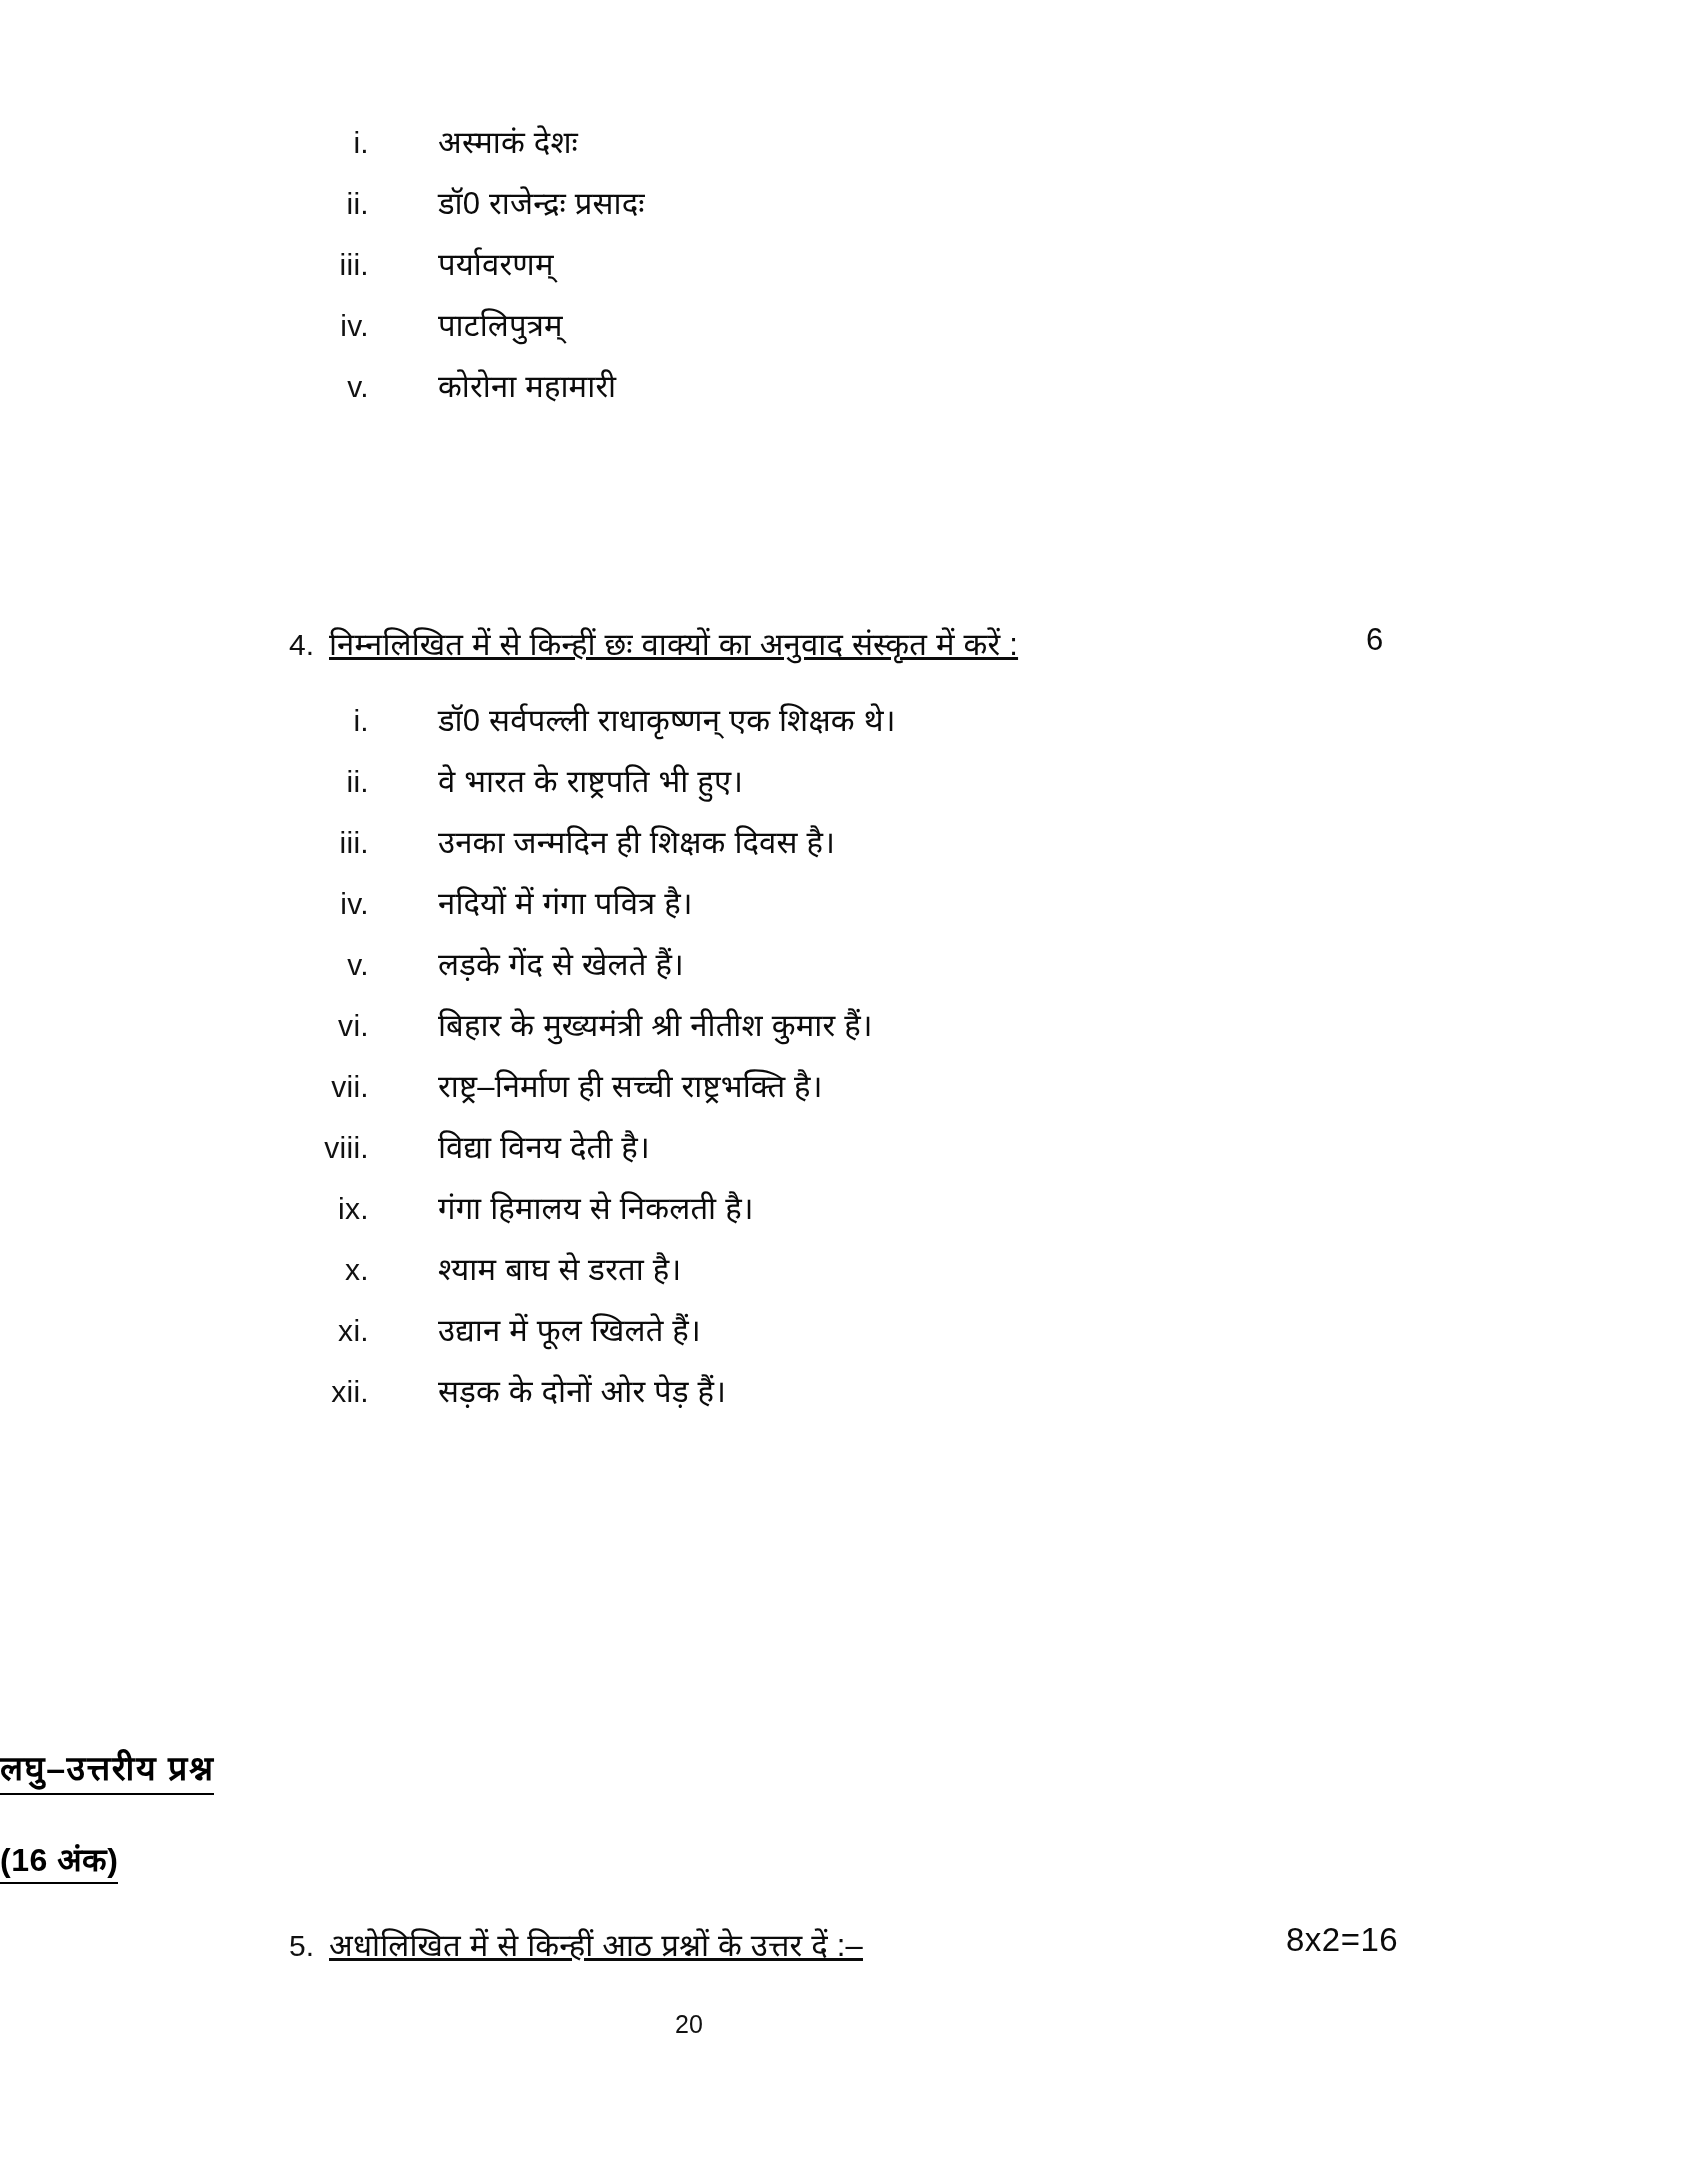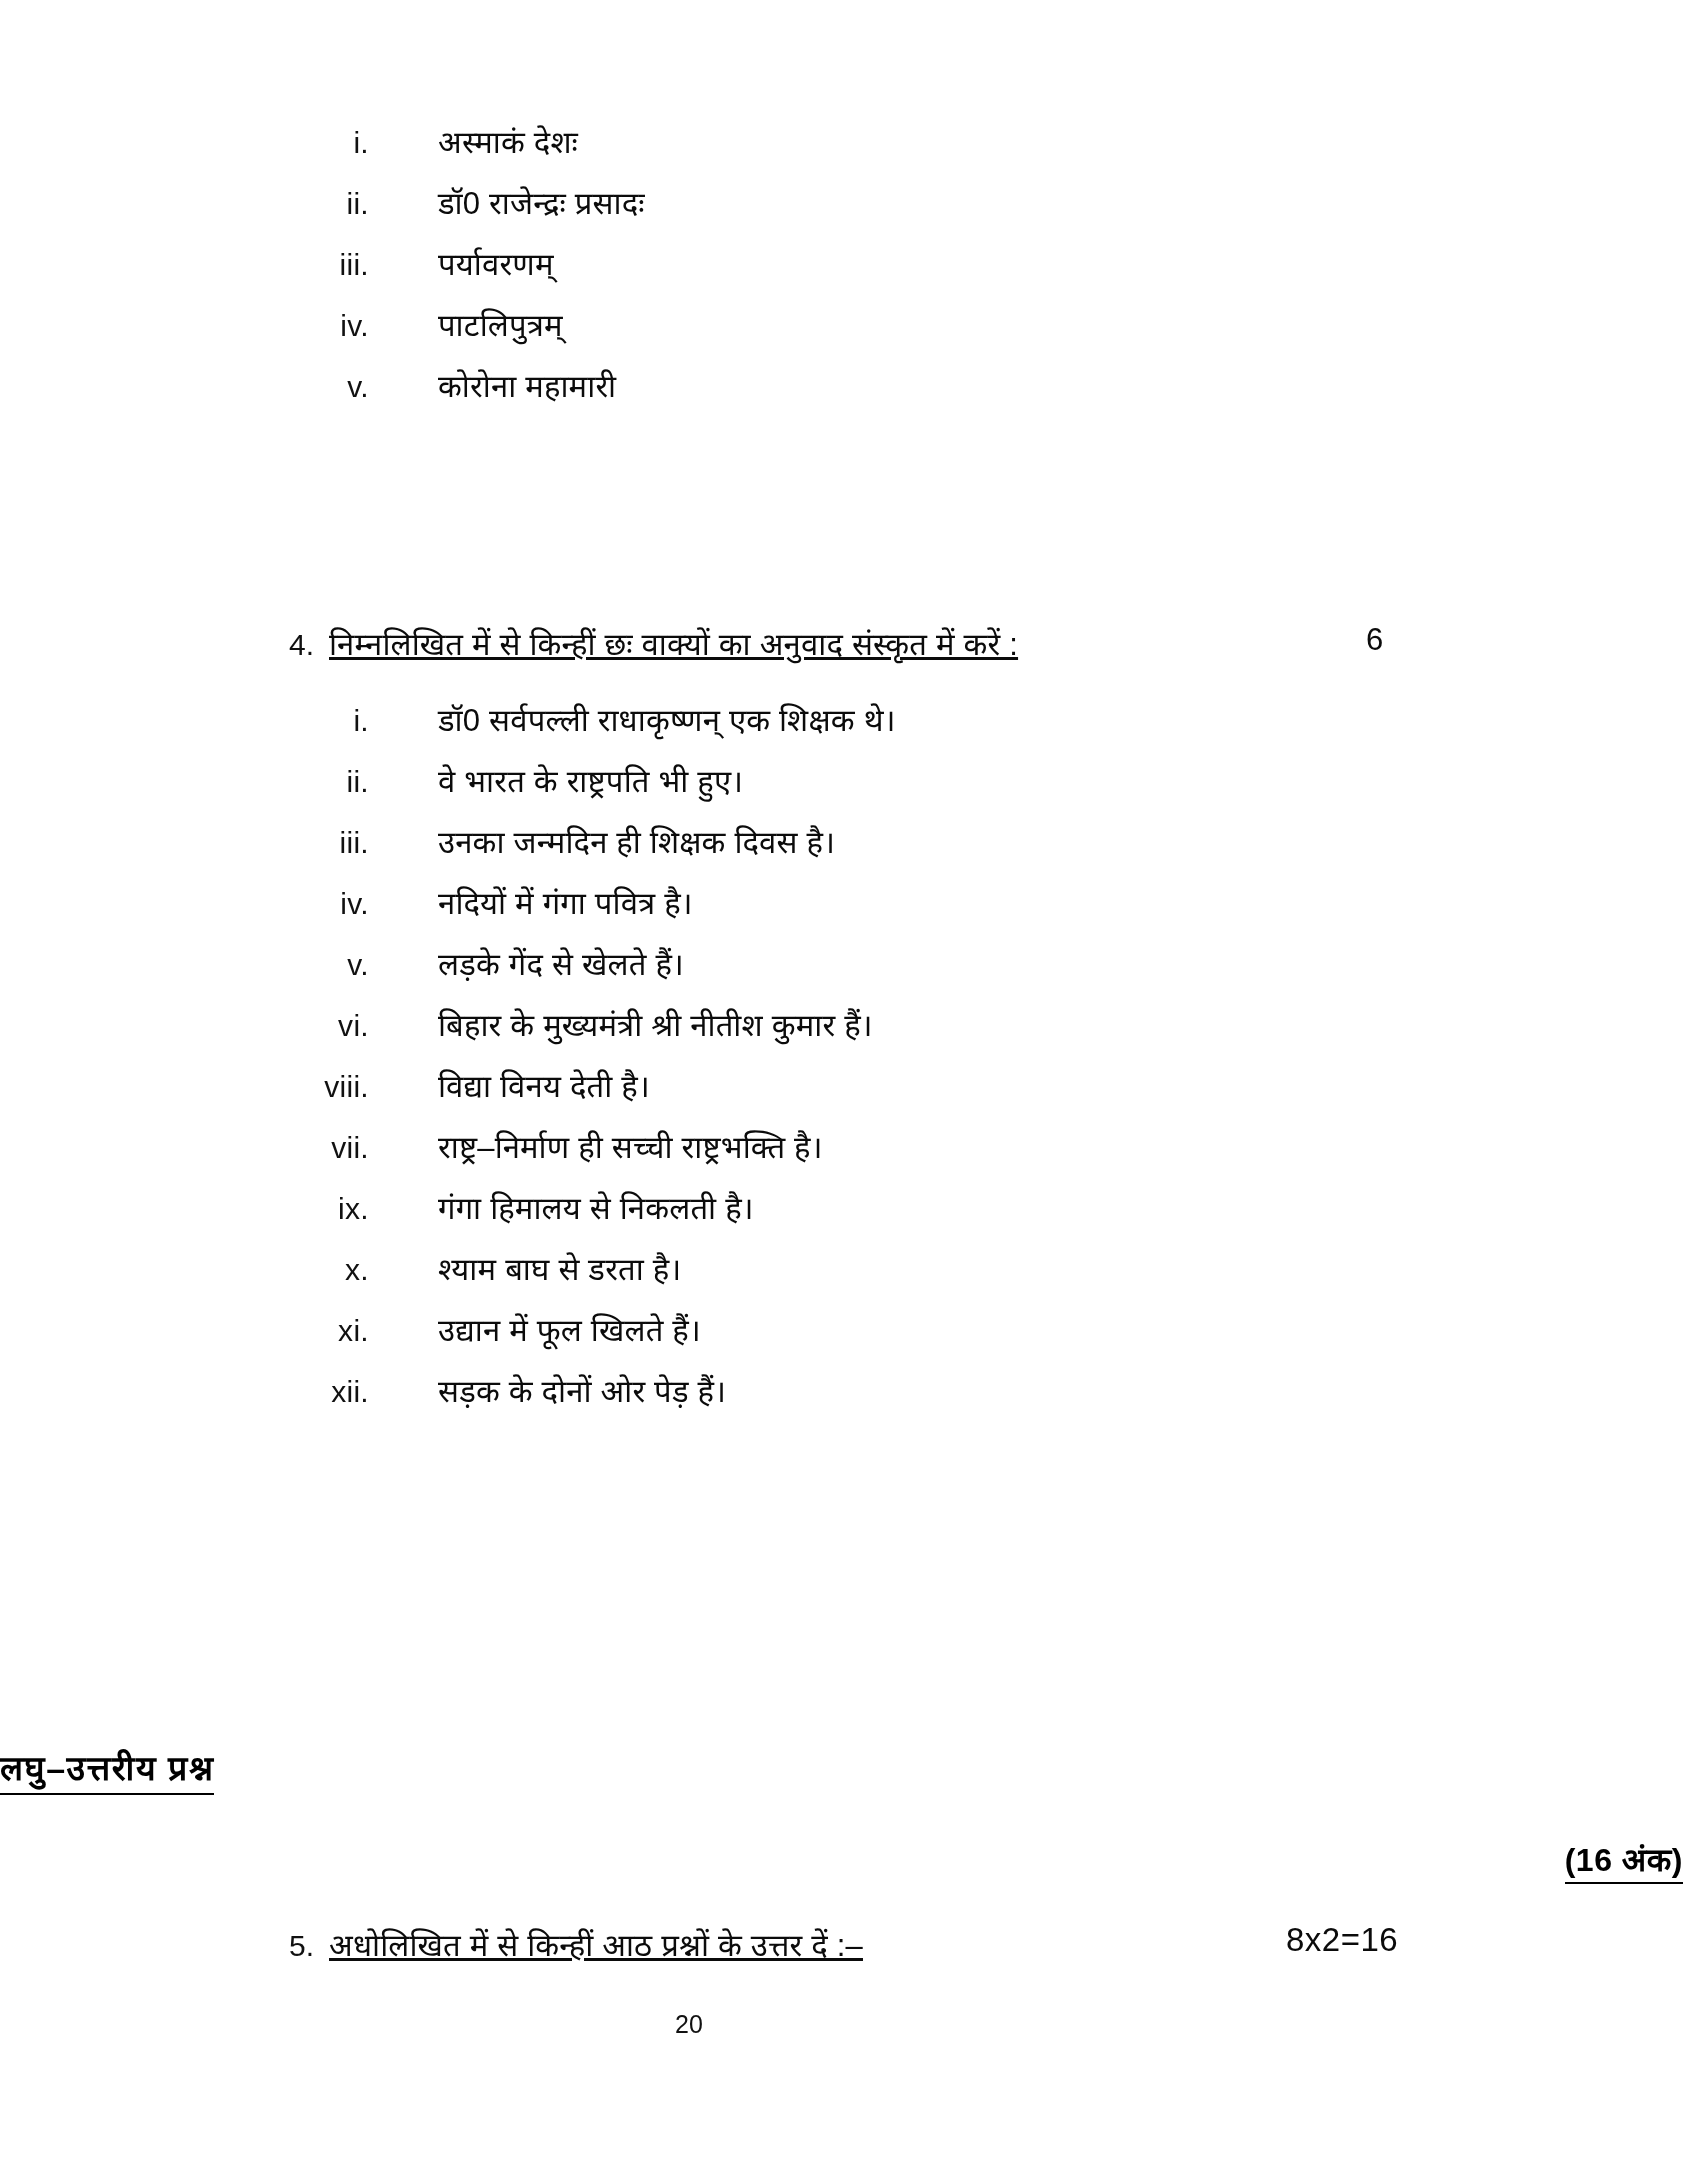--- a/index.html
+++ b/index.html
@@ -125,21 +125,21 @@
     padding-bottom: 3px;
     letter-spacing: 1.5px;
     display: inline-block;
   }
 
   #section-marks {
     position: absolute;
     left: 0;
     top: 1837px;
     width: 1683px;
-    text-align: right;
+    text-align: left;
   }
   #section-marks .marks-text {
     font-family: "Liberation Sans", "DejaVu Sans", sans-serif;
     font-size: 32px;
     font-weight: bold;
     color: #000;
     border-bottom: 2px solid #000;
     padding-bottom: 2px;
     display: inline-block;
     letter-spacing: 0.5px;
@@ -228,26 +228,26 @@
     </div>
     <div class="list-row">
       <span class="num">v.</span>
       <span class="dev">लड़के गेंद से खेलते हैं।</span>
     </div>
     <div class="list-row">
       <span class="num">vi.</span>
       <span class="dev">बिहार के मुख्यमंत्री श्री नीतीश कुमार हैं।</span>
     </div>
     <div class="list-row">
+      <span class="num">vii.</span>
+      <span class="dev">राष्ट्र–निर्माण ही सच्ची राष्ट्रभक्ति है।</span>
+    </div>
+    <div class="list-row">
       <span class="num">viii.</span>
       <span class="dev">विद्या विनय देती है।</span>
-    </div>
-    <div class="list-row">
-      <span class="num">vii.</span>
-      <span class="dev">राष्ट्र–निर्माण ही सच्ची राष्ट्रभक्ति है।</span>
     </div>
     <div class="list-row">
       <span class="num">ix.</span>
       <span class="dev">गंगा हिमालय से निकलती है।</span>
     </div>
     <div class="list-row">
       <span class="num">x.</span>
       <span class="dev">श्याम बाघ से डरता है।</span>
     </div>
     <div class="list-row">

